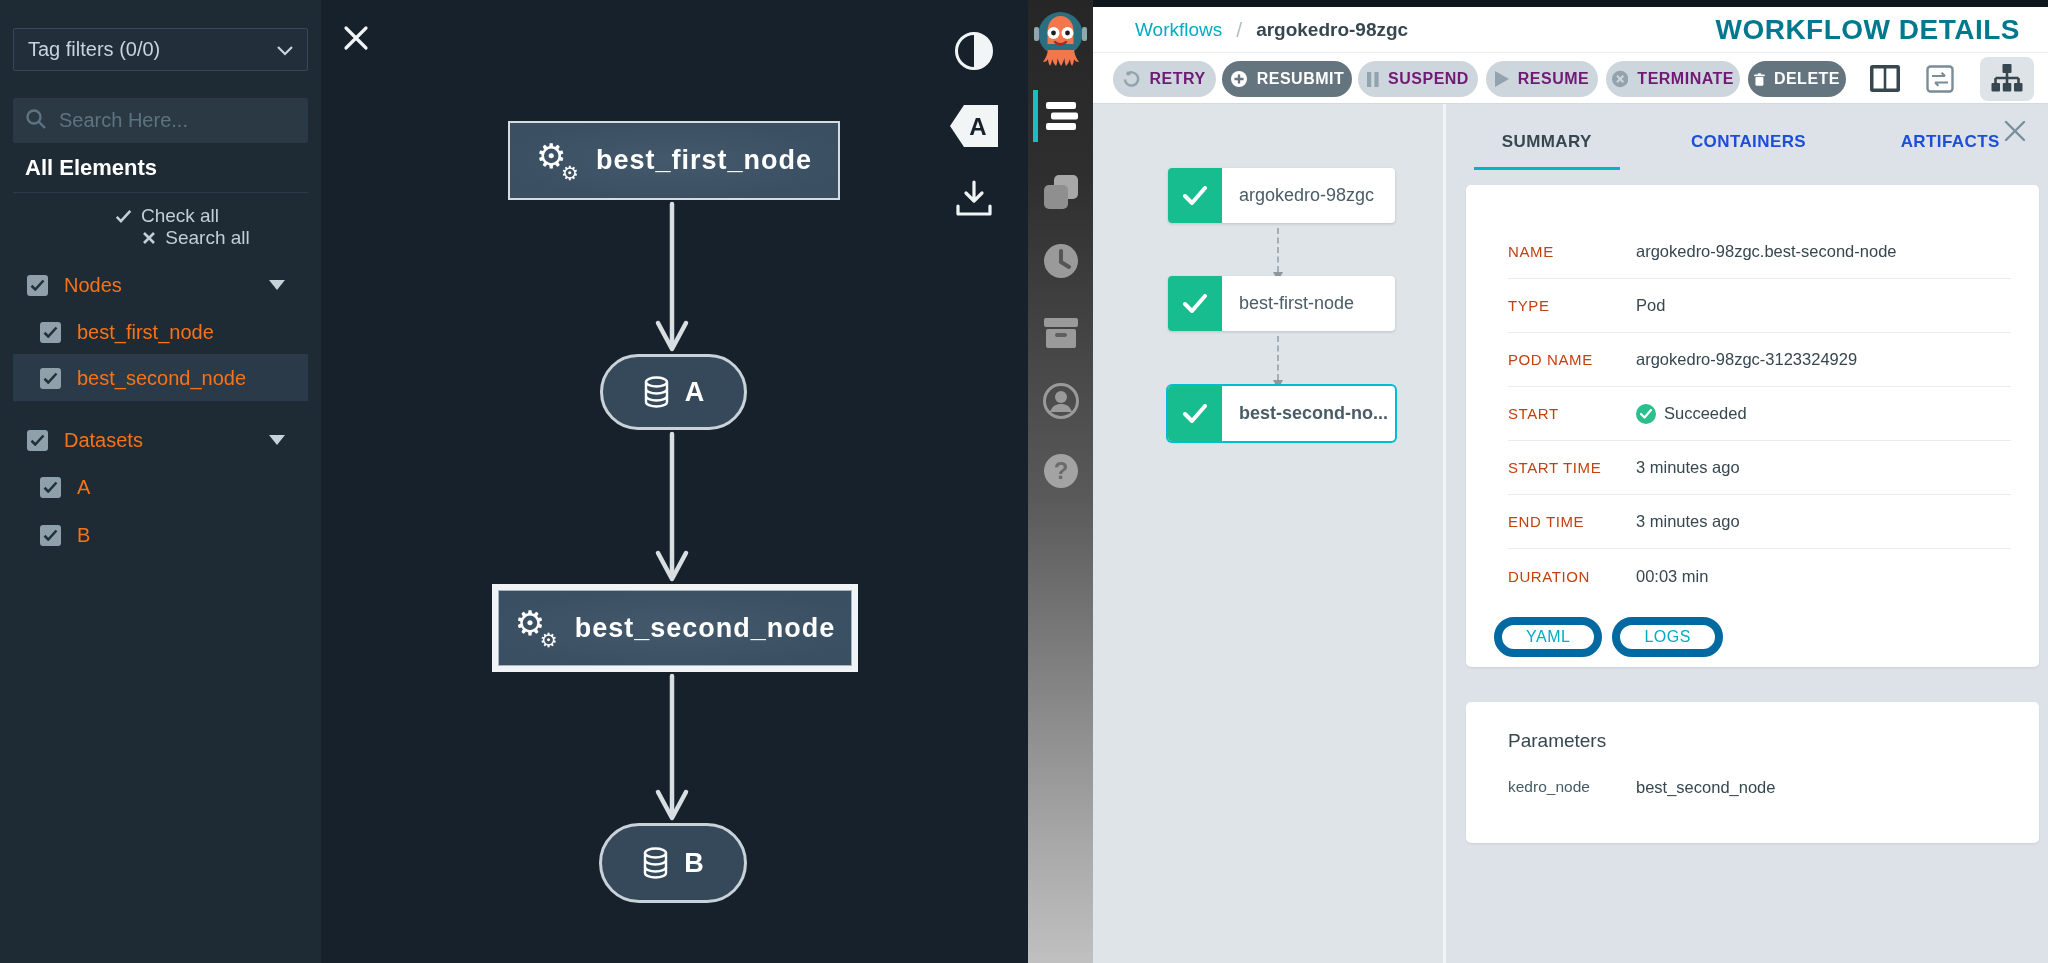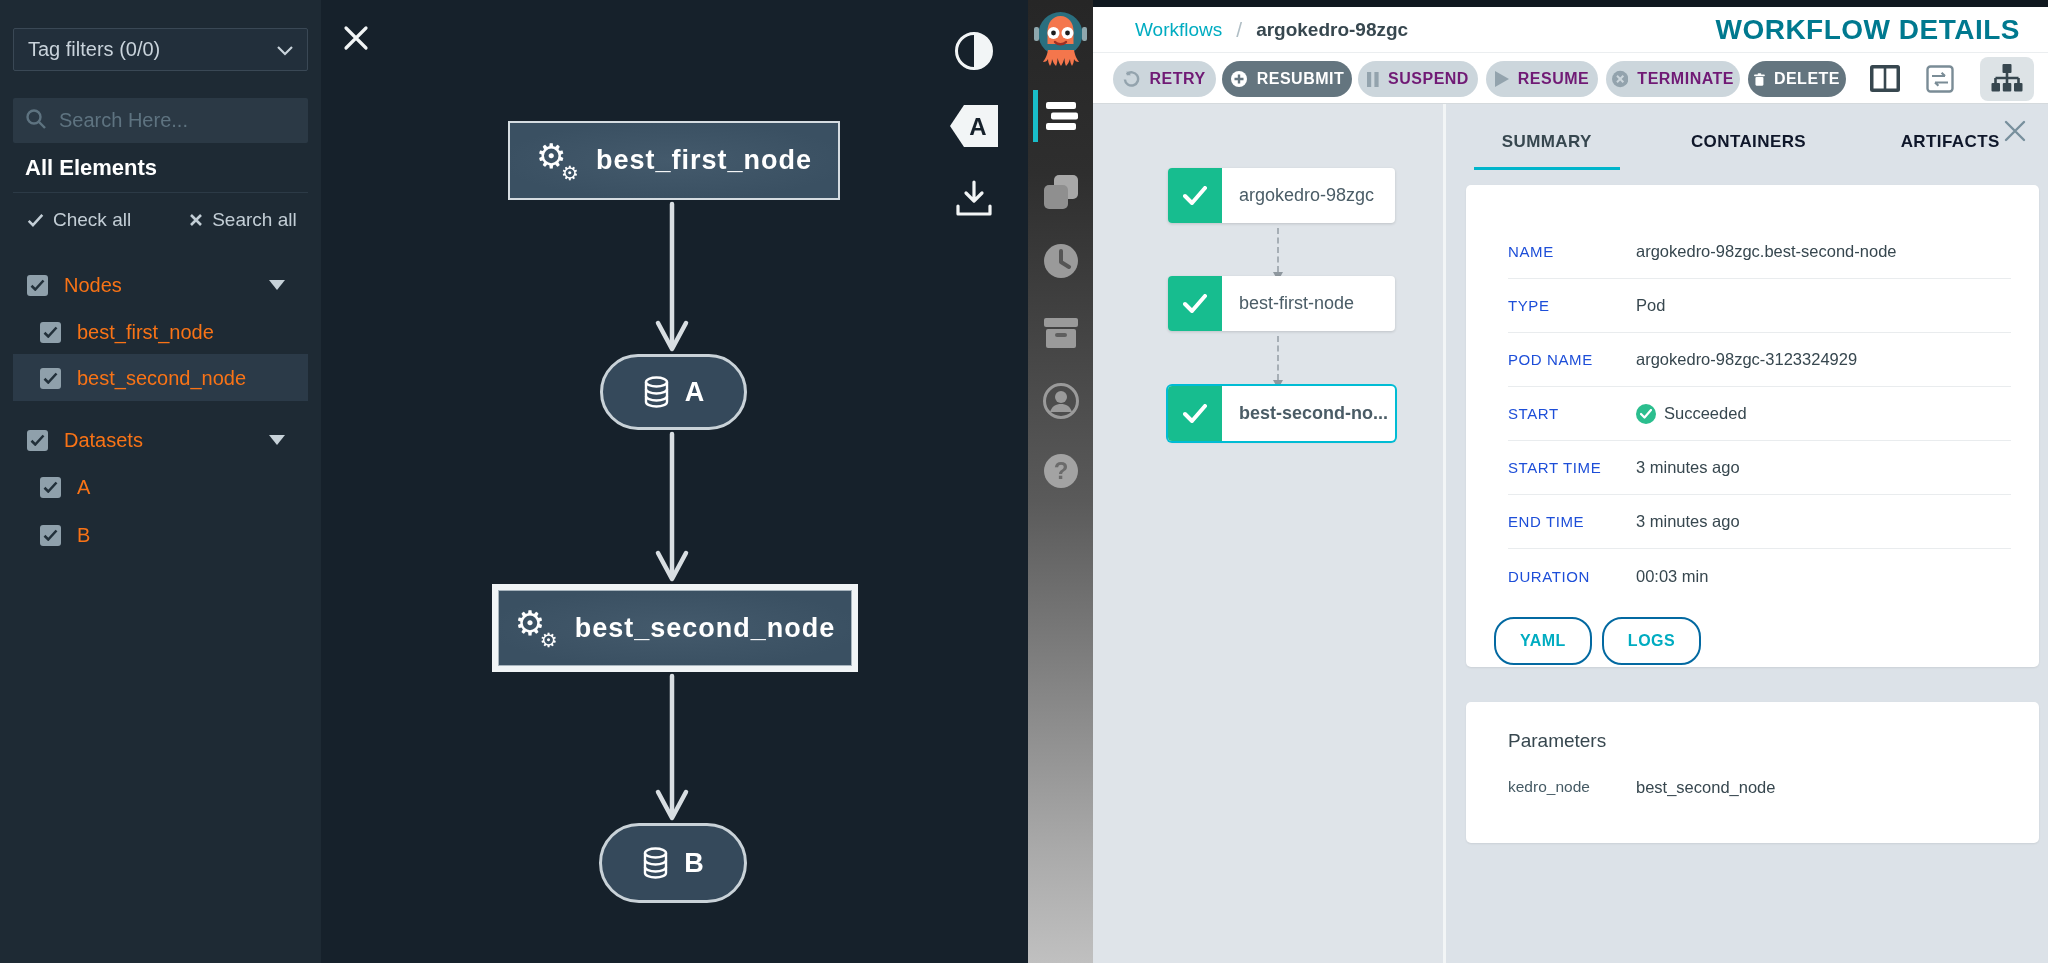--- a/index.html
+++ b/index.html
@@ -11,21 +11,21 @@
   .tagfilter{position:absolute;left:13px;top:28px;width:295px;height:43px;background:#222f3b;
     border:1px solid #3a4855;border-radius:2px;display:flex;align-items:center;justify-content:space-between;
     padding:0 14px;color:#c9d3db;font-size:20px;cursor:pointer;}
   .searchbox{position:absolute;left:13px;top:98px;width:295px;height:45px;background:#2b3945;border-radius:2px;
     display:flex;align-items:center;padding:0 12px;gap:10px;}
   .searchbox input{flex:1;background:transparent;border:none;outline:none;color:#aebbc6;font-size:20px;}
   .searchbox input::placeholder{color:#5e7380;}
   .side-title{position:absolute;left:25px;top:155px;color:#ffffff;font-size:22px;font-weight:bold;}
   .side-divider{position:absolute;left:13px;top:192px;width:295px;height:1px;background:#2c3a46;}
   .checkall-row{position:absolute;left:27px;top:205px;width:280px;height:30px;display:flex;align-items:center;
-    color:#c3ced6;font-size:19px;}
+    color:#c3ced6;font-size:19px;flex-direction:column;}
   .checkall-row .seg{display:flex;align-items:center;gap:9px;cursor:pointer;}
   .checkall-row .seg+.seg{margin-left:58px;}
   .row-highlight{position:absolute;left:13px;top:354px;width:295px;height:47px;background:#2b3a48;}
   .tree-row{position:absolute;display:flex;align-items:center;gap:16px;color:#f97316;font-size:20px;height:30px;cursor:pointer;}
   .cbx{width:21px;height:21px;background:#8fa0ab;border-radius:3px;display:flex;align-items:center;justify-content:center;flex:none;cursor:pointer;}
   .cbx svg{display:block;}
   .tri-down{width:0;height:0;border-left:8px solid transparent;border-right:8px solid transparent;border-top:10px solid #c7d2d9;position:absolute;right:22px;}
 
   
   .kedro-graph{position:absolute;left:321px;top:0;width:707px;height:963px;background:#16212b;}
@@ -78,34 +78,34 @@
   .dag-check{width:54px;height:100%;background:#17bd8f;display:flex;align-items:center;justify-content:center;flex:none;}
   .dag-label{flex:1;display:flex;align-items:center;padding-left:17px;font-size:18px;color:#4a5c66;white-space:nowrap;}
   .dag-link{position:absolute;left:184px;width:0;border-left:2px dashed #a6aeb5;}
   .dag-link::after{content:"";position:absolute;left:-6px;bottom:-9px;border-left:5px solid transparent;
     border-right:5px solid transparent;border-top:9px solid #8e979e;}
 
   
   .details-panel{position:absolute;left:350px;top:104px;width:605px;height:859px;background:#dce2e8;border-left:3px solid #f2f5f6;}
   .tabs{position:absolute;left:0;top:12px;width:605px;height:52px;display:flex;}
   .tab{flex:1;display:flex;align-items:center;justify-content:center;font-size:17px;font-weight:bold;
-    letter-spacing:.4px;color:#0f172a;cursor:pointer;position:relative;}
+    letter-spacing:.4px;color:#1d4ed8;cursor:pointer;position:relative;}
   .tab.active{color:#37474f;}
   .tab.active::after{content:"";position:absolute;left:28px;right:28px;bottom:-2px;height:3px;background:#00b5cb;}
   .panel-close{position:absolute;right:20px;top:14px;width:26px;height:26px;cursor:pointer;}
   .card{position:absolute;left:20px;width:573px;background:#ffffff;border-radius:5px;box-shadow:0 1px 2px rgba(0,0,0,.08);}
   .card.summary-card{top:81px;height:482px;padding:40px 28px 0 42px;}
   .sum-row{height:54px;display:flex;align-items:center;border-bottom:1px solid #e9ecee;}
   .sum-row.last{border-bottom:none;}
-  .sum-label{width:128px;flex:none;font-size:15px;color:#1d4ed8;letter-spacing:.6px;}
+  .sum-label{width:128px;flex:none;font-size:15px;color:#c2410c;letter-spacing:.6px;}
   .sum-value{font-size:16.5px;color:#37474f;display:flex;align-items:center;gap:8px;}
   .phase-ok{width:20px;height:20px;border-radius:50%;background:#2bbe8e;display:flex;align-items:center;justify-content:center;flex:none;}
   .card-btns{display:flex;gap:10px;margin-top:14px;margin-left:-14px;}
-  .ghost-btn{height:48px;padding:0 24px;border-radius:20px;border:2px solid #0369a1;background:#ffffff;
-    color:#00acc1;font-size:16px;font-weight:bold;letter-spacing:.5px;cursor:pointer;}
+  .ghost-btn{height:40px;padding:0 24px;border-radius:20px;border:8px solid #0369a1;background:#ffffff;
+    color:#00acc1;font-size:16px;font-weight:normal;letter-spacing:.5px;cursor:pointer;}
   .card.params-card{top:598px;height:141px;padding:28px 28px 0 42px;}
   .params-title{font-size:19px;color:#37474f;}
   .params-row{display:flex;margin-top:26px;}
   .params-key{width:128px;flex:none;font-size:15.5px;color:#455a64;}
   .params-value{font-size:16.5px;color:#37474f;}
 </style>
 </head>
 <body>
 
 <div class="stage">

